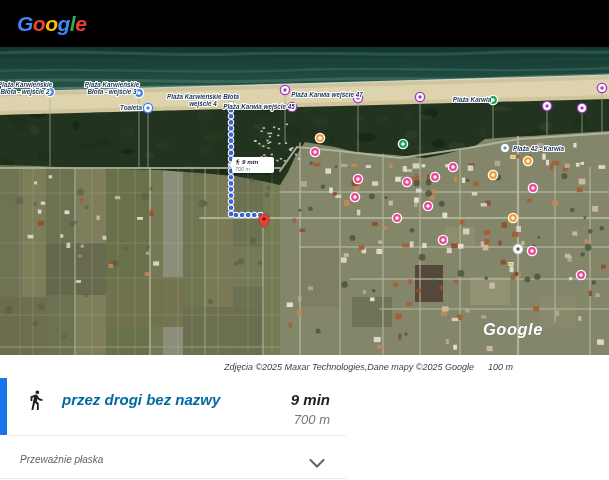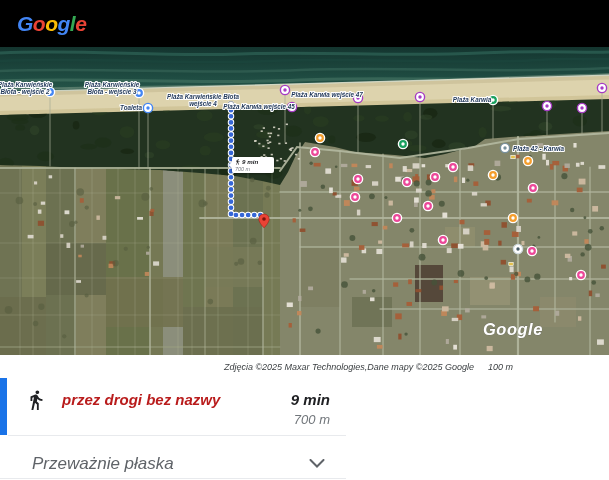--- a/index.html
+++ b/index.html
@@ -10,25 +10,25 @@
   .logo{margin-left:17px;font-size:21px;font-weight:700;letter-spacing:-0.5px;line-height:1;}
   
   .map-wrap{position:absolute;left:0;top:47px;width:609px;height:308px;background:#75785a;}
   .map-wrap svg{display:block;}
   
   .attr-strip{position:absolute;left:0;top:355px;width:597px;height:23px;background:#fff;display:flex;align-items:center;justify-content:flex-end;box-sizing:border-box;padding-right:84px;gap:14px;font-size:9px;color:#3c4043;}
   
   .panel{position:absolute;left:0;top:378px;width:609px;height:102px;background:#fff;}
   .accent{position:absolute;left:0;top:0;width:7px;height:57px;background:#1a73e8;}
   .walkicon{position:absolute;left:25px;top:11px;}
-  .via{position:absolute;left:62px;top:13px;font-size:15px;font-weight:700;color:#b91c1c;}
+  .via{position:absolute;left:62px;top:13px;font-size:15px;font-weight:700;color:#0369a1;}
   .time{position:absolute;left:240px;top:13px;width:90px;text-align:right;font-size:15px;font-weight:700;color:#202124;}
   .dist{position:absolute;left:240px;top:34px;width:90px;text-align:right;font-size:13px;color:#70757a;}
   .div1{position:absolute;left:8px;top:57px;width:338px;border-top:1px solid #e8eaed;}
-  .elev{position:absolute;left:32px;top:76px;font-size:17px;color:#5f6368;}
+  .elev{position:absolute;left:20px;top:76px;font-size:10px;color:#5f6368;}
   .chev{position:absolute;left:309px;top:81px;}
   .div2{position:absolute;left:0;top:100px;width:346px;border-top:1px solid #e8eaed;}
 </style>
 </head>
 <body>
 
 <div class="screen">
 
   <div class="header">
     <div class="logo" id="logo"><span style="color: rgb(66, 133, 244);">G</span><span style="color: rgb(234, 67, 53);">o</span><span style="color: rgb(251, 188, 5);">o</span><span style="color: rgb(66, 133, 244);">g</span><span style="color: rgb(52, 168, 83);">l</span><span style="color: rgb(234, 67, 53);">e</span></div>

